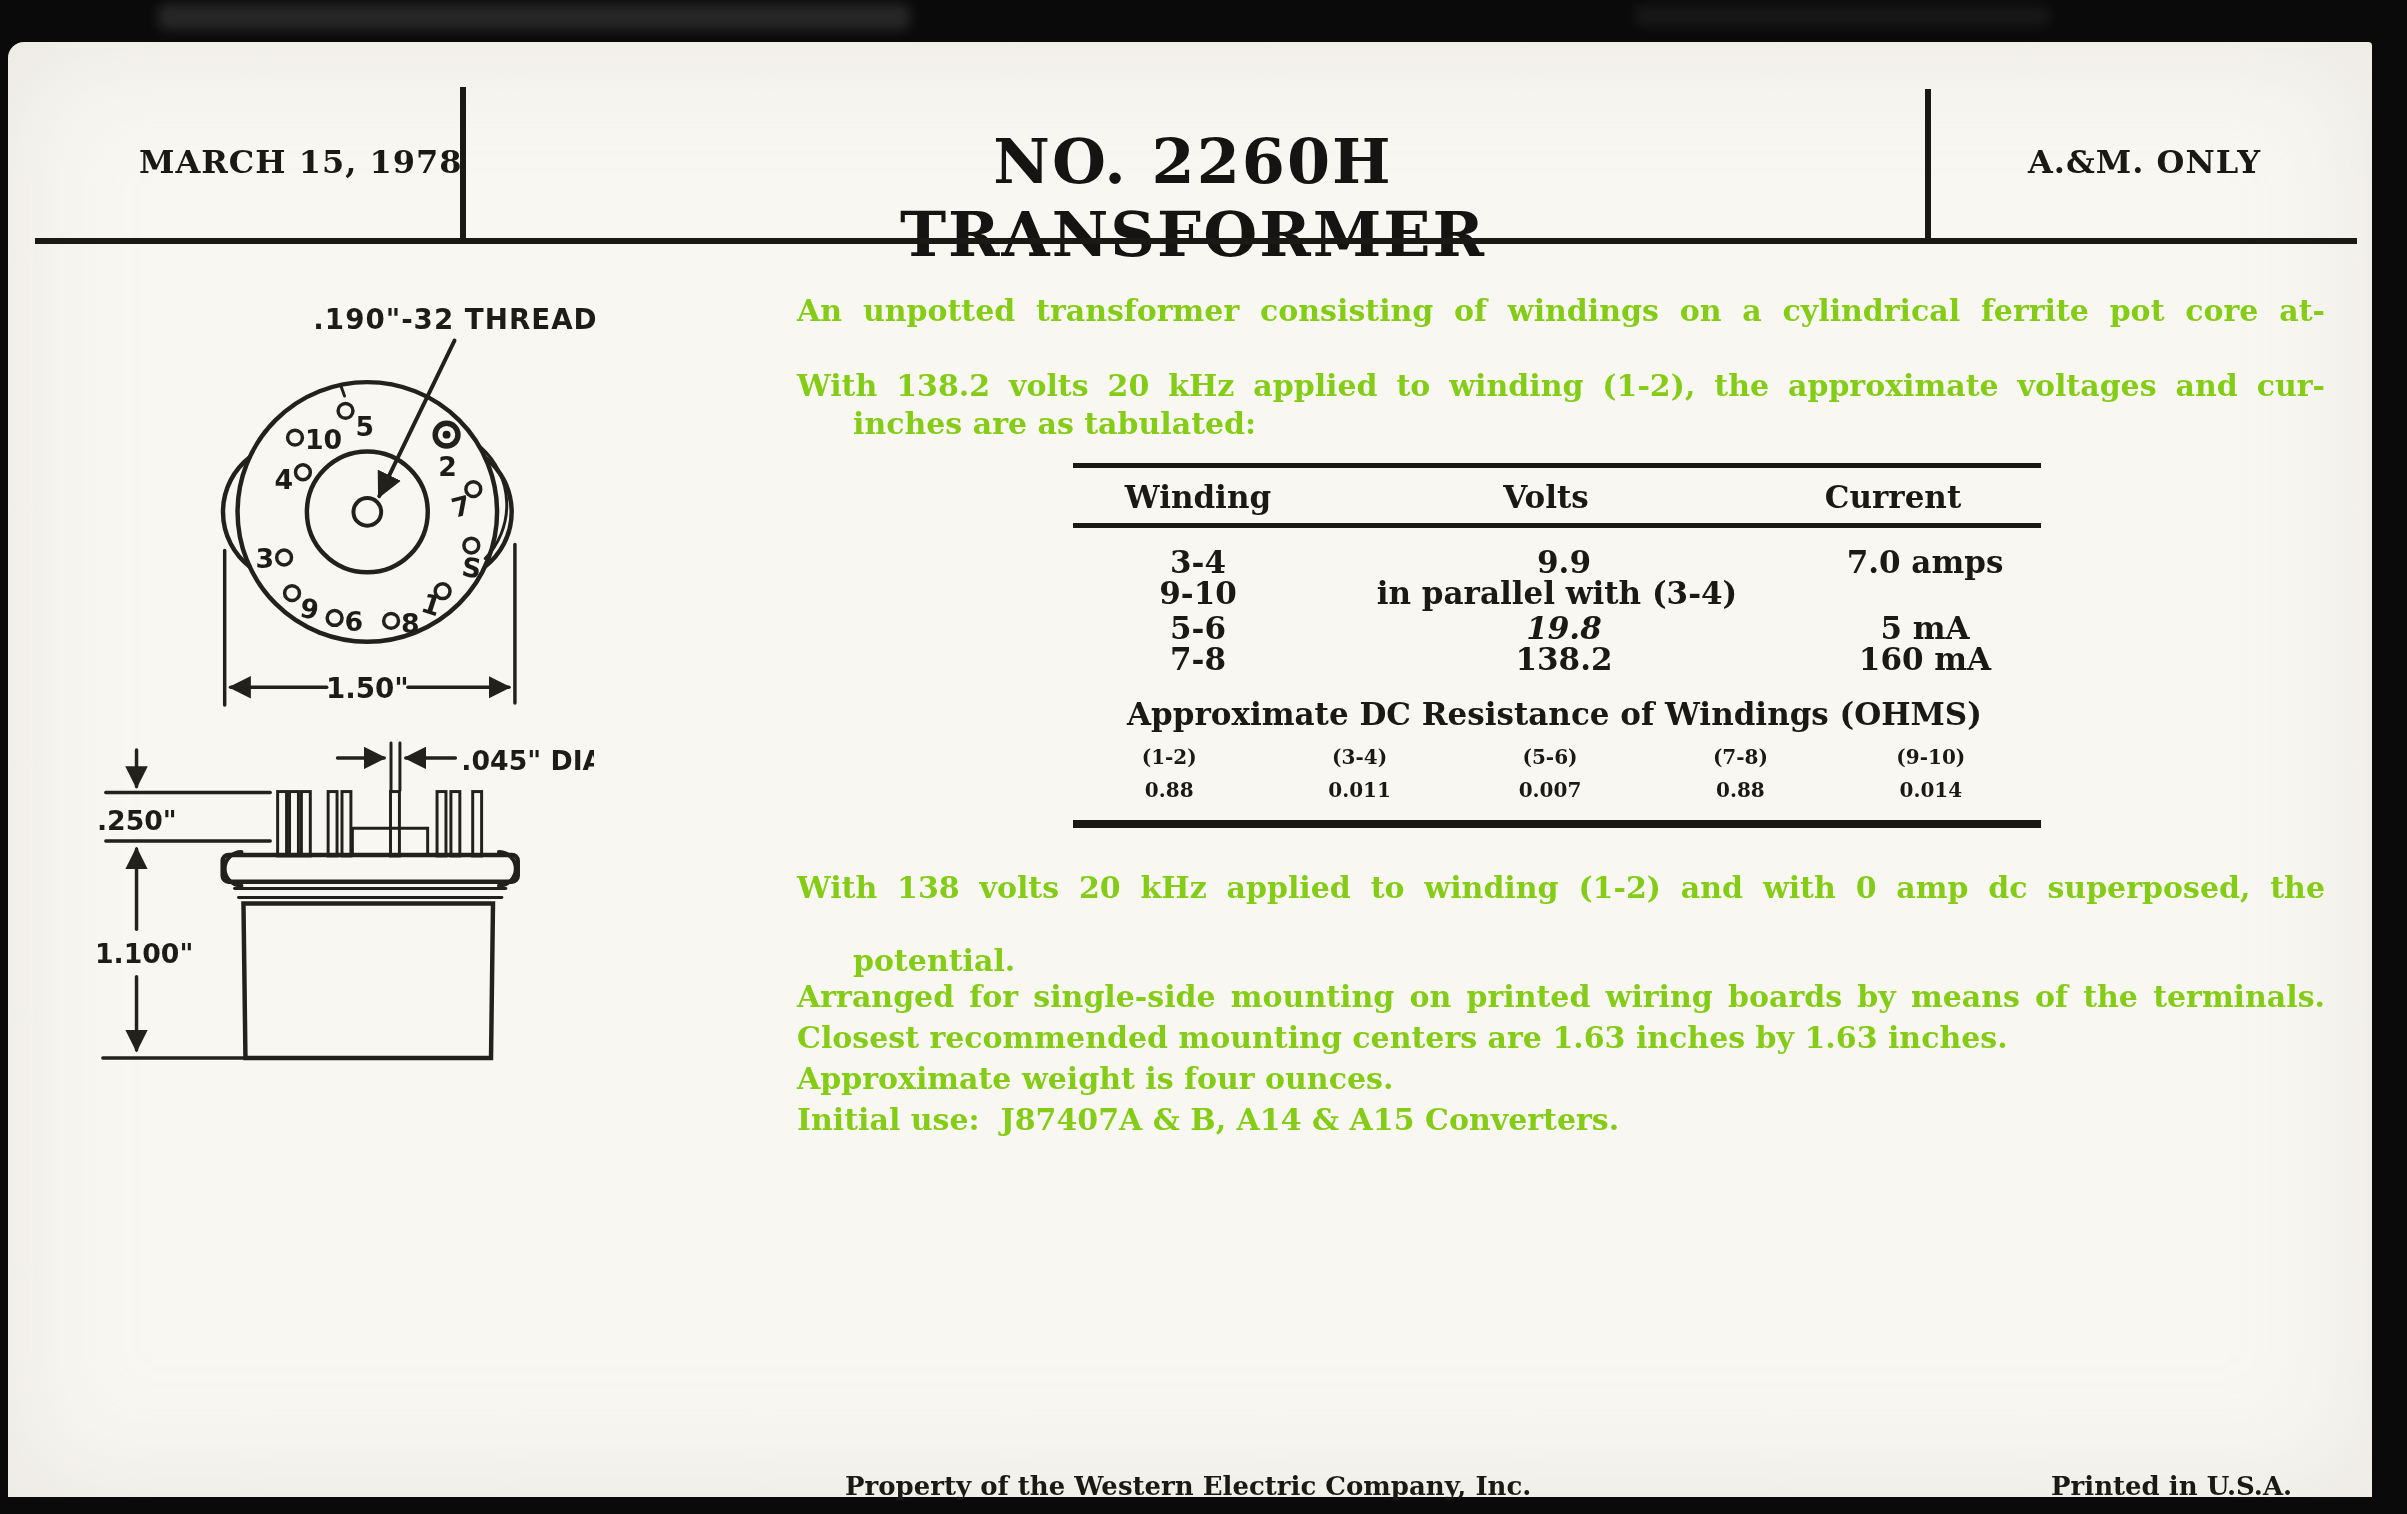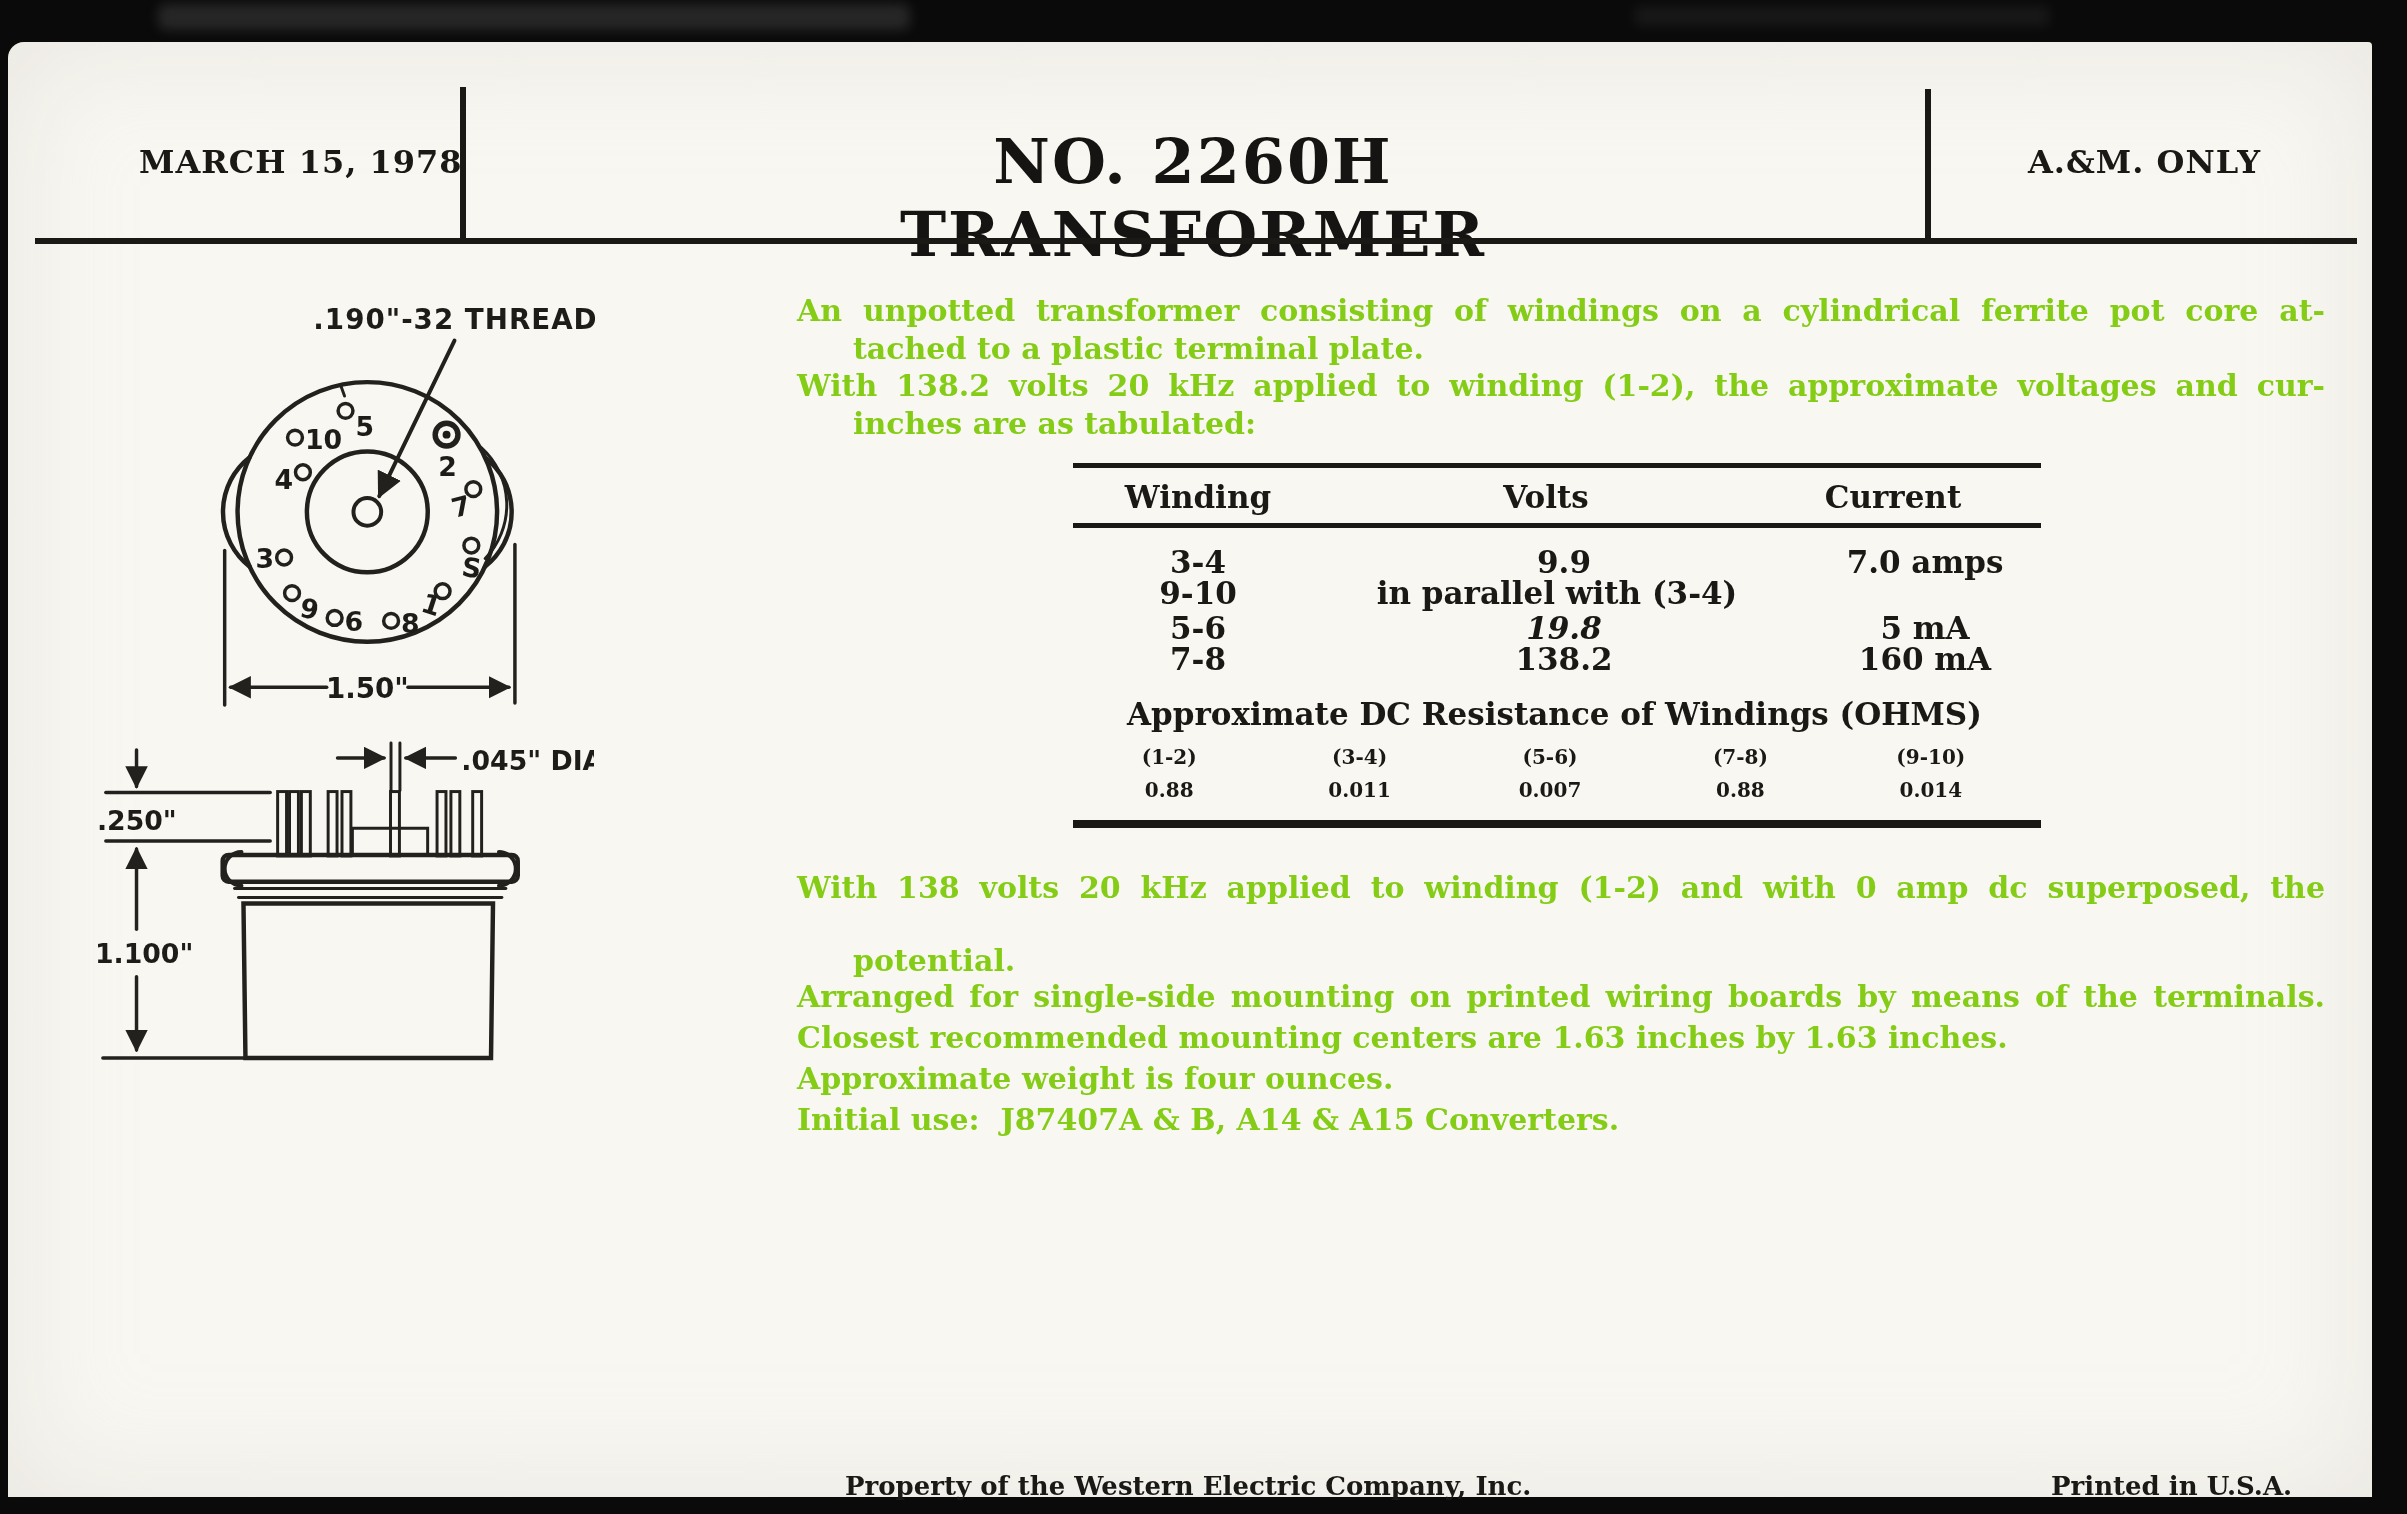--- a/index.html
+++ b/index.html
@@ -134,21 +134,20 @@
 
     <rect class="stroke" stroke-width="4.5" x="225" y="863" width="298" height="27" rx="6"></rect>
     <path class="stroke" stroke-width="4" d="M 244 860 A 17 17 0 1 0 244 894"></path>
     <path class="stroke" stroke-width="4" d="M 504 860 A 17 17 0 1 1 504 894"></path>
     <line class="stroke" stroke-width="3" x1="237" y1="897" x2="511" y2="897"></line>
     <line class="stroke" stroke-width="3" x1="241" y1="906" x2="507" y2="906"></line>
     <path class="stroke" stroke-width="4.5" d="M 246 912 L 498 912 L 496 1068 L 248 1068 Z"></path>
   </svg>
 
   <div class="line j" style="left:797px;top:292px;width:1528px;">An unpotted transformer consisting of windings on a cylindrical ferrite pot core at-</div>
-  <div class="line" style="left:853px;top:330px;">tached to a plastic terminal plate.</div>
   <div class="line j" style="left:797px;top:367px;width:1528px;">With 138.2 volts 20 kHz applied to winding (1-2), the approximate voltages and cur-</div>
   <div class="line" style="left:853px;top:405px;">inches are as tabulated:</div>
 
   <div class="line j" style="left:797px;top:869px;width:1528px;">With 138 volts 20 kHz applied to winding (1-2) and with 0 amp dc superposed, the</div>
   <div class="line" style="left:853px;top:942px;">potential.</div>
   <div class="line j" style="left:797px;top:978px;width:1528px;">Arranged for single-side mounting on printed wiring boards by means of the terminals.</div>
   <div class="line" style="left:797px;top:1019px;">Closest recommended mounting centers are 1.63 inches by 1.63 inches.</div>
   <div class="line" style="left:797px;top:1060px;">Approximate weight is four ounces.</div>
   <div class="line" style="left:797px;top:1101px;">Initial use:  J87407A &amp; B, A14 &amp; A15 Converters.</div>
 

